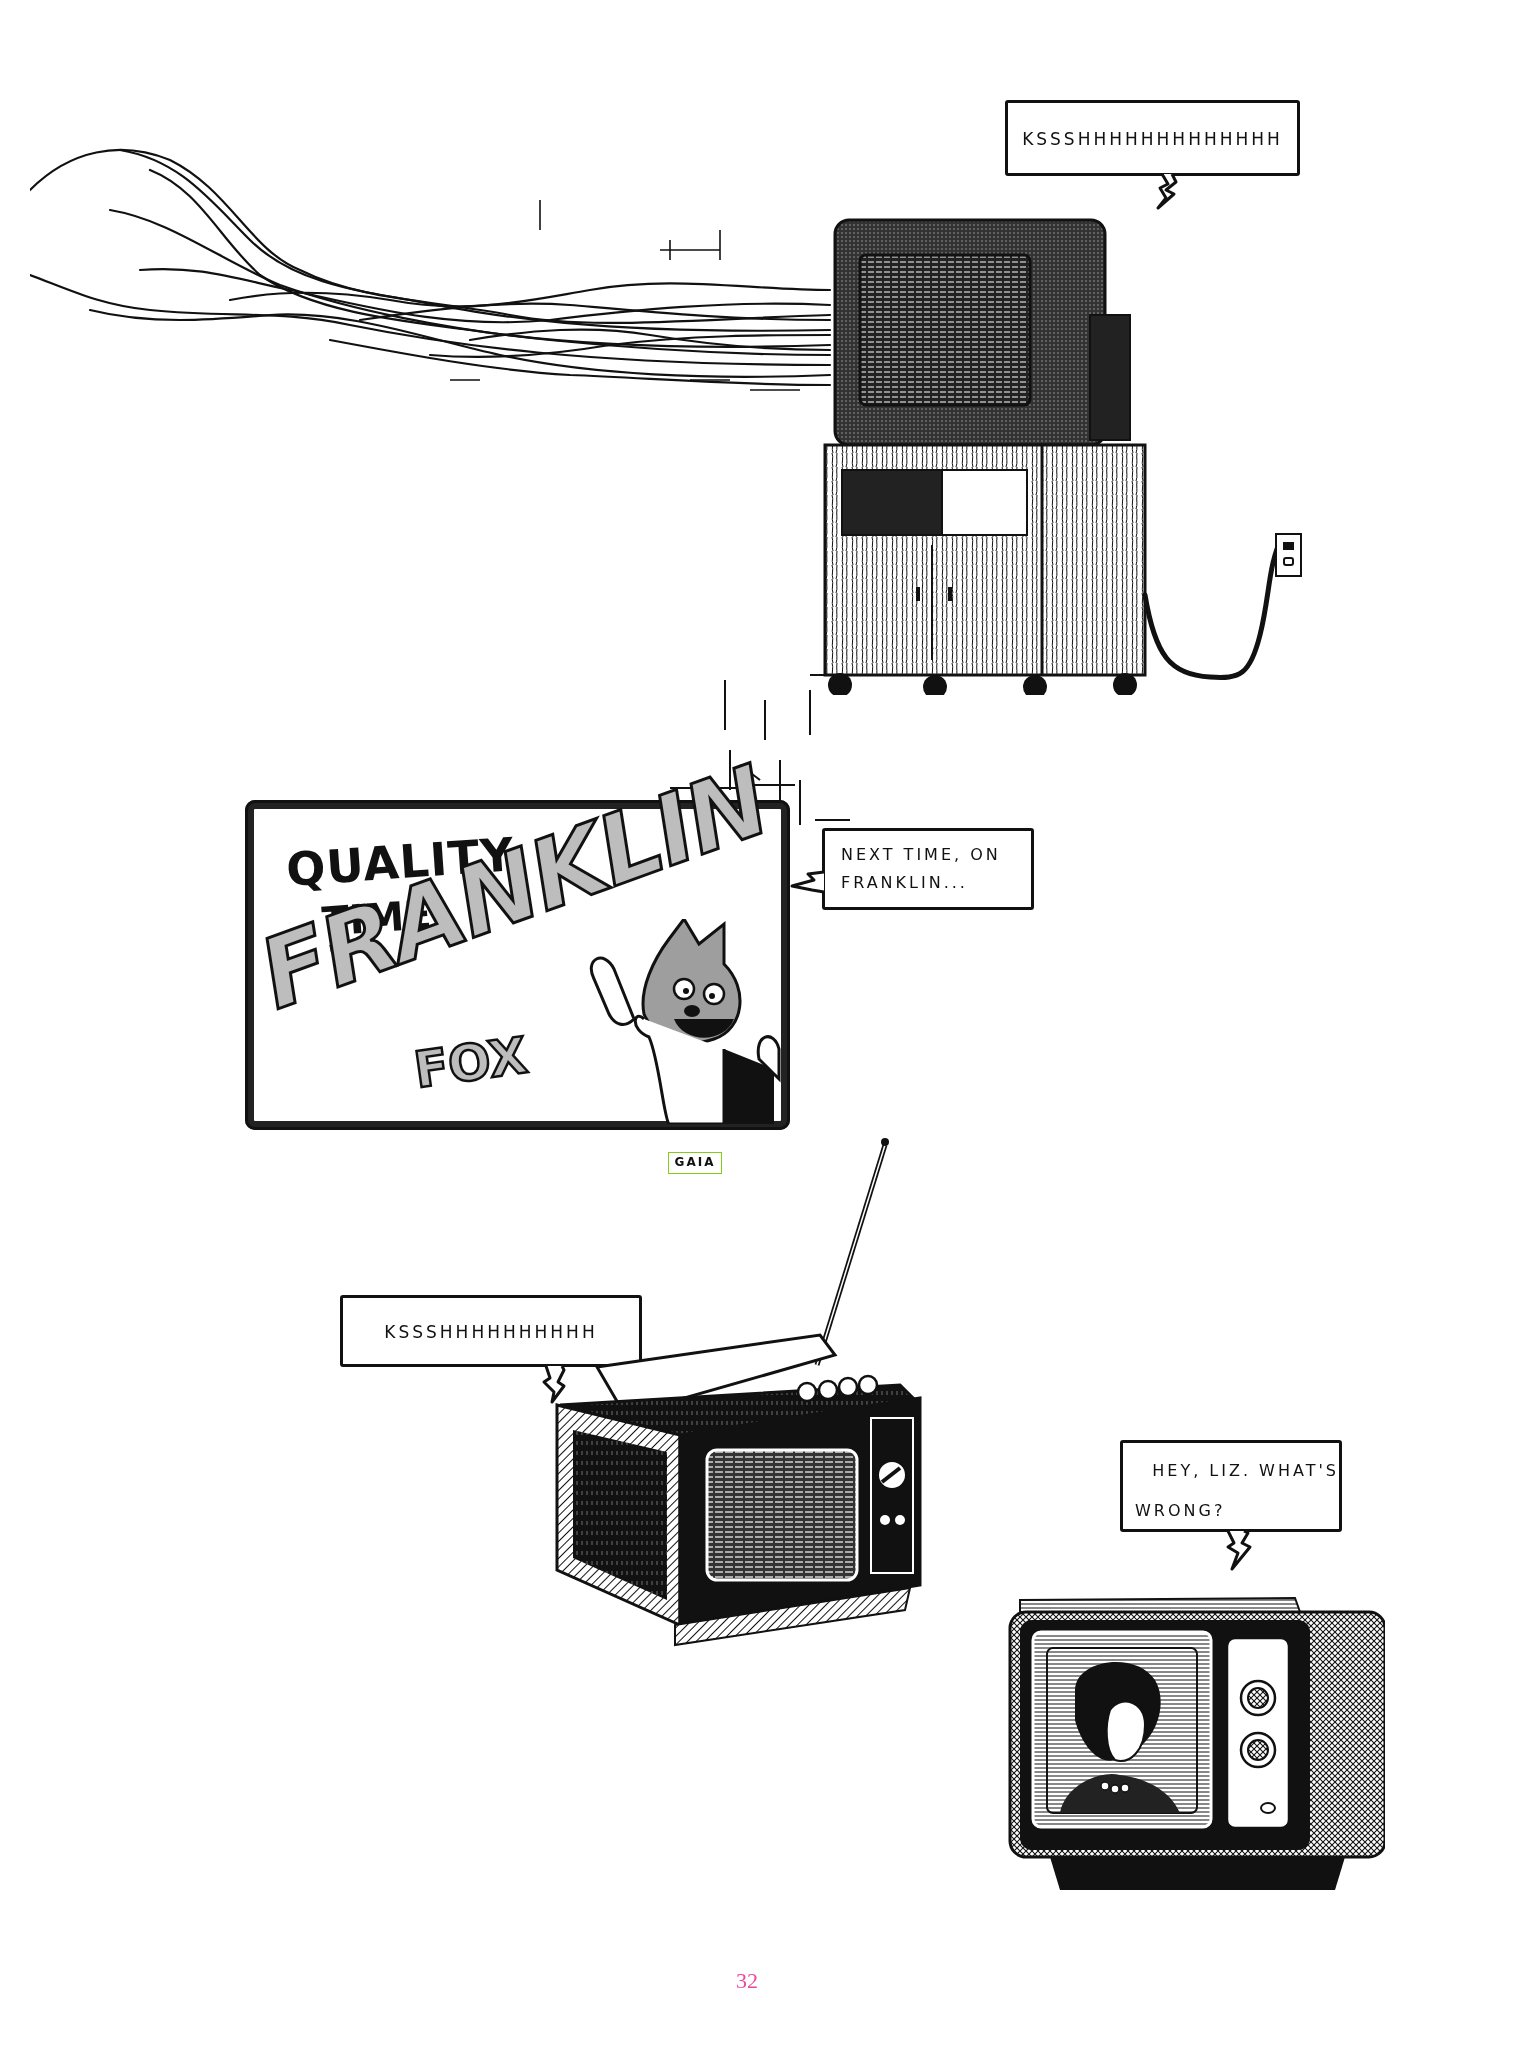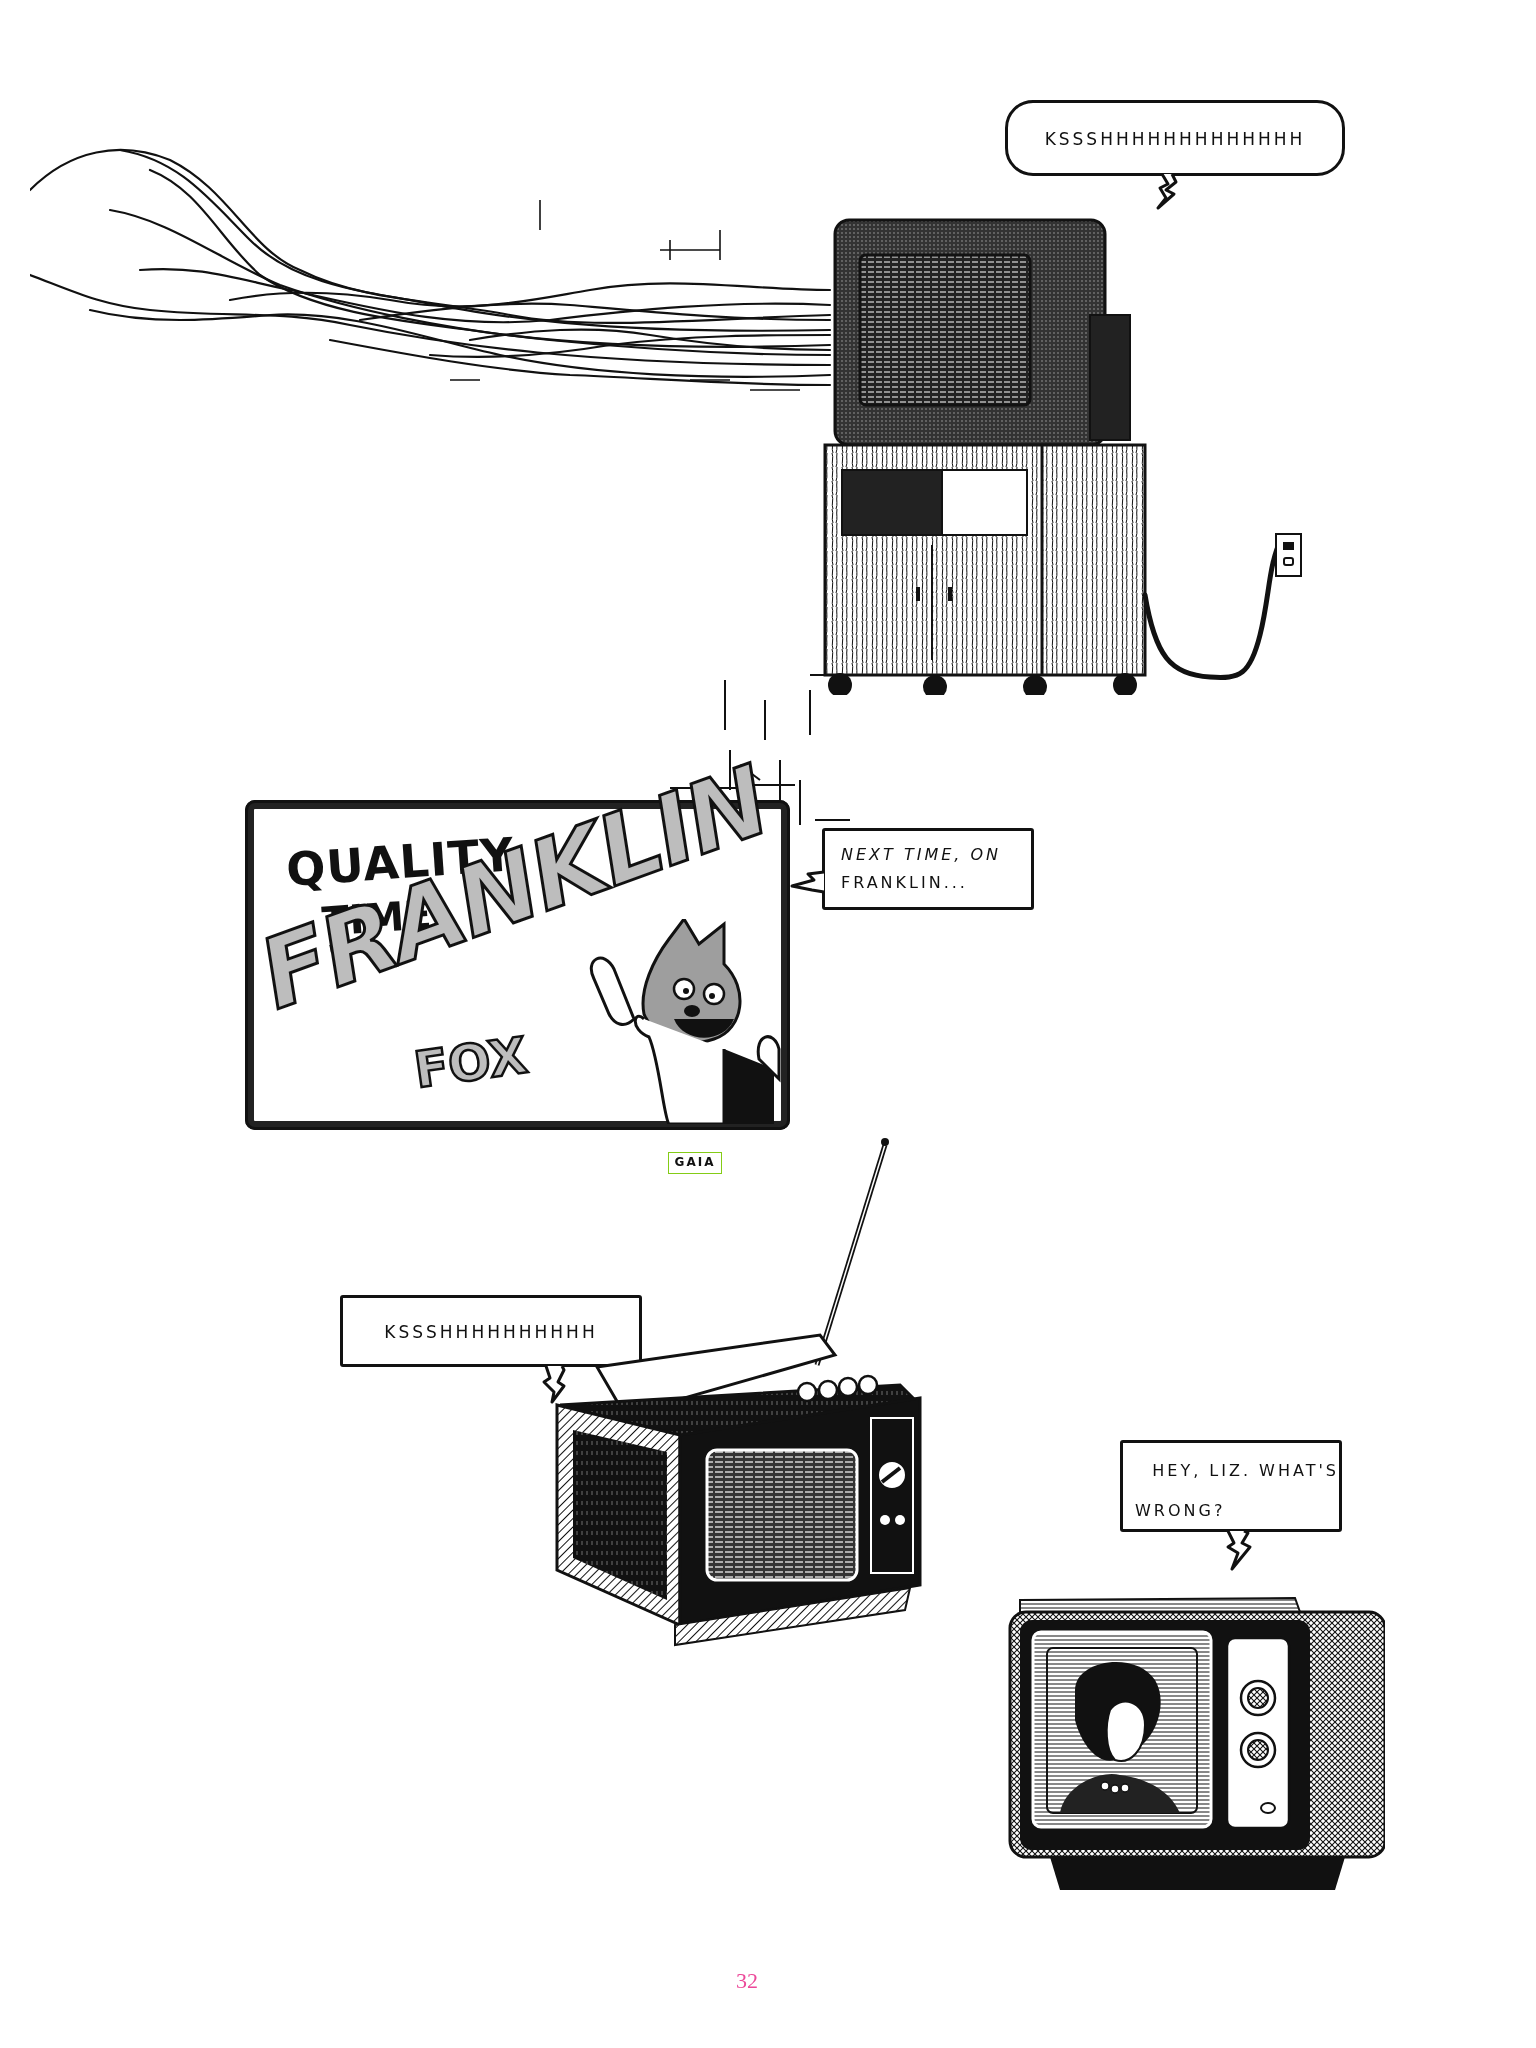--- a/index.html
+++ b/index.html
@@ -10,21 +10,21 @@
   .bubble .txt{position:absolute;left:0;right:0;}
   .tail{position:absolute;}
   svg{display:block;}
   .pagenum{position:absolute;left:722px;top:1968px;width:50px;text-align:center;font-family:"Liberation Serif",serif;font-size:22px;color:#ec4899;}
   .gaia{position:absolute;left:668px;top:1152px;width:54px;height:22px;border:1px solid #84cc16;box-sizing:border-box;
     font-size:12px;font-weight:bold;letter-spacing:2px;text-align:center;line-height:18px;background:#fff;}
 </style>
 </head>
 <body>
 
-<div class="bubble" style="left:1005px;top:100px;width:340px;height:76px;border-radius:28px;">
+<div class="bubble" style="left:1005px;top:100px;width:295px;height:76px;">
   <div class="txt" style="top:26px;text-align:center;font-size:17px;">KSSSHHHHHHHHHHHHH</div>
 </div>
 <svg class="tail" style="left:1152px;top:172px;" width="40" height="40" viewBox="0 0 40 40">
   <polyline points="10,2 16,12 8,16 14,26 6,36 22,22 14,18 24,10 20,2" fill="#fff" stroke="#111" stroke-width="3" stroke-linejoin="round"></polyline>
 </svg>
 
 <svg class="abs" style="left:30px;top:140px;" width="830" height="280" viewBox="0 0 830 280">
   <g fill="none" stroke="#111" stroke-width="2.2" stroke-linecap="round">
     <path d="M0,50 C40,10 90,0 140,20 C200,50 220,110 270,130 C330,160 400,160 480,175 C560,190 650,180 800,175"></path>
     <path d="M90,10 C150,20 180,60 220,100 C260,140 320,150 380,160 C460,175 560,195 800,190"></path>
@@ -116,21 +116,21 @@
     <path d="M100,100 C110,125 150,125 160,100 Z" fill="#111"></path>
     <path d="M70,100 C60,90 55,110 75,118 C85,140 90,200 95,205 L150,205 L150,130" fill="#fff" stroke="#111" stroke-width="3"></path>
     <path d="M150,130 L200,150 L200,205 L150,205 Z" fill="#111"></path>
     <path d="M20,60 C10,40 30,30 40,50 L60,100 C50,110 40,105 35,95 Z" fill="#fff" stroke="#111" stroke-width="3"></path>
     <path d="M185,140 C180,115 200,110 205,130 L205,160 Z" fill="#fff" stroke="#111" stroke-width="3"></path>
   </svg>
 </div>
 <div class="gaia">GAIA</div>
 
 <div class="bubble" style="left:822px;top:828px;width:212px;height:82px;">
-  <div class="txt" style="top:14px;left:16px;font-size:16px;font-style:italic;">NEXT TIME, ON</div>
+  <div class="txt" style="top:14px;left:16px;font-size:16px;">NEXT TIME, ON</div>
   <div class="txt" style="top:42px;left:16px;font-size:16px;">FRANKLIN...</div>
 </div>
 <svg class="tail" style="left:788px;top:868px;" width="38" height="30" viewBox="0 0 38 30">
   <polyline points="36,4 20,6 26,12 4,18 24,22 36,24" fill="#fff" stroke="#111" stroke-width="3" stroke-linejoin="round"></polyline>
 </svg>
 
 <div class="bubble" style="left:340px;top:1295px;width:302px;height:72px;">
   <div class="txt" style="top:24px;text-align:center;font-size:17px;">KSSSHHHHHHHHHH</div>
 </div>
 <svg class="tail" style="left:540px;top:1364px;" width="34" height="40" viewBox="0 0 34 40">

